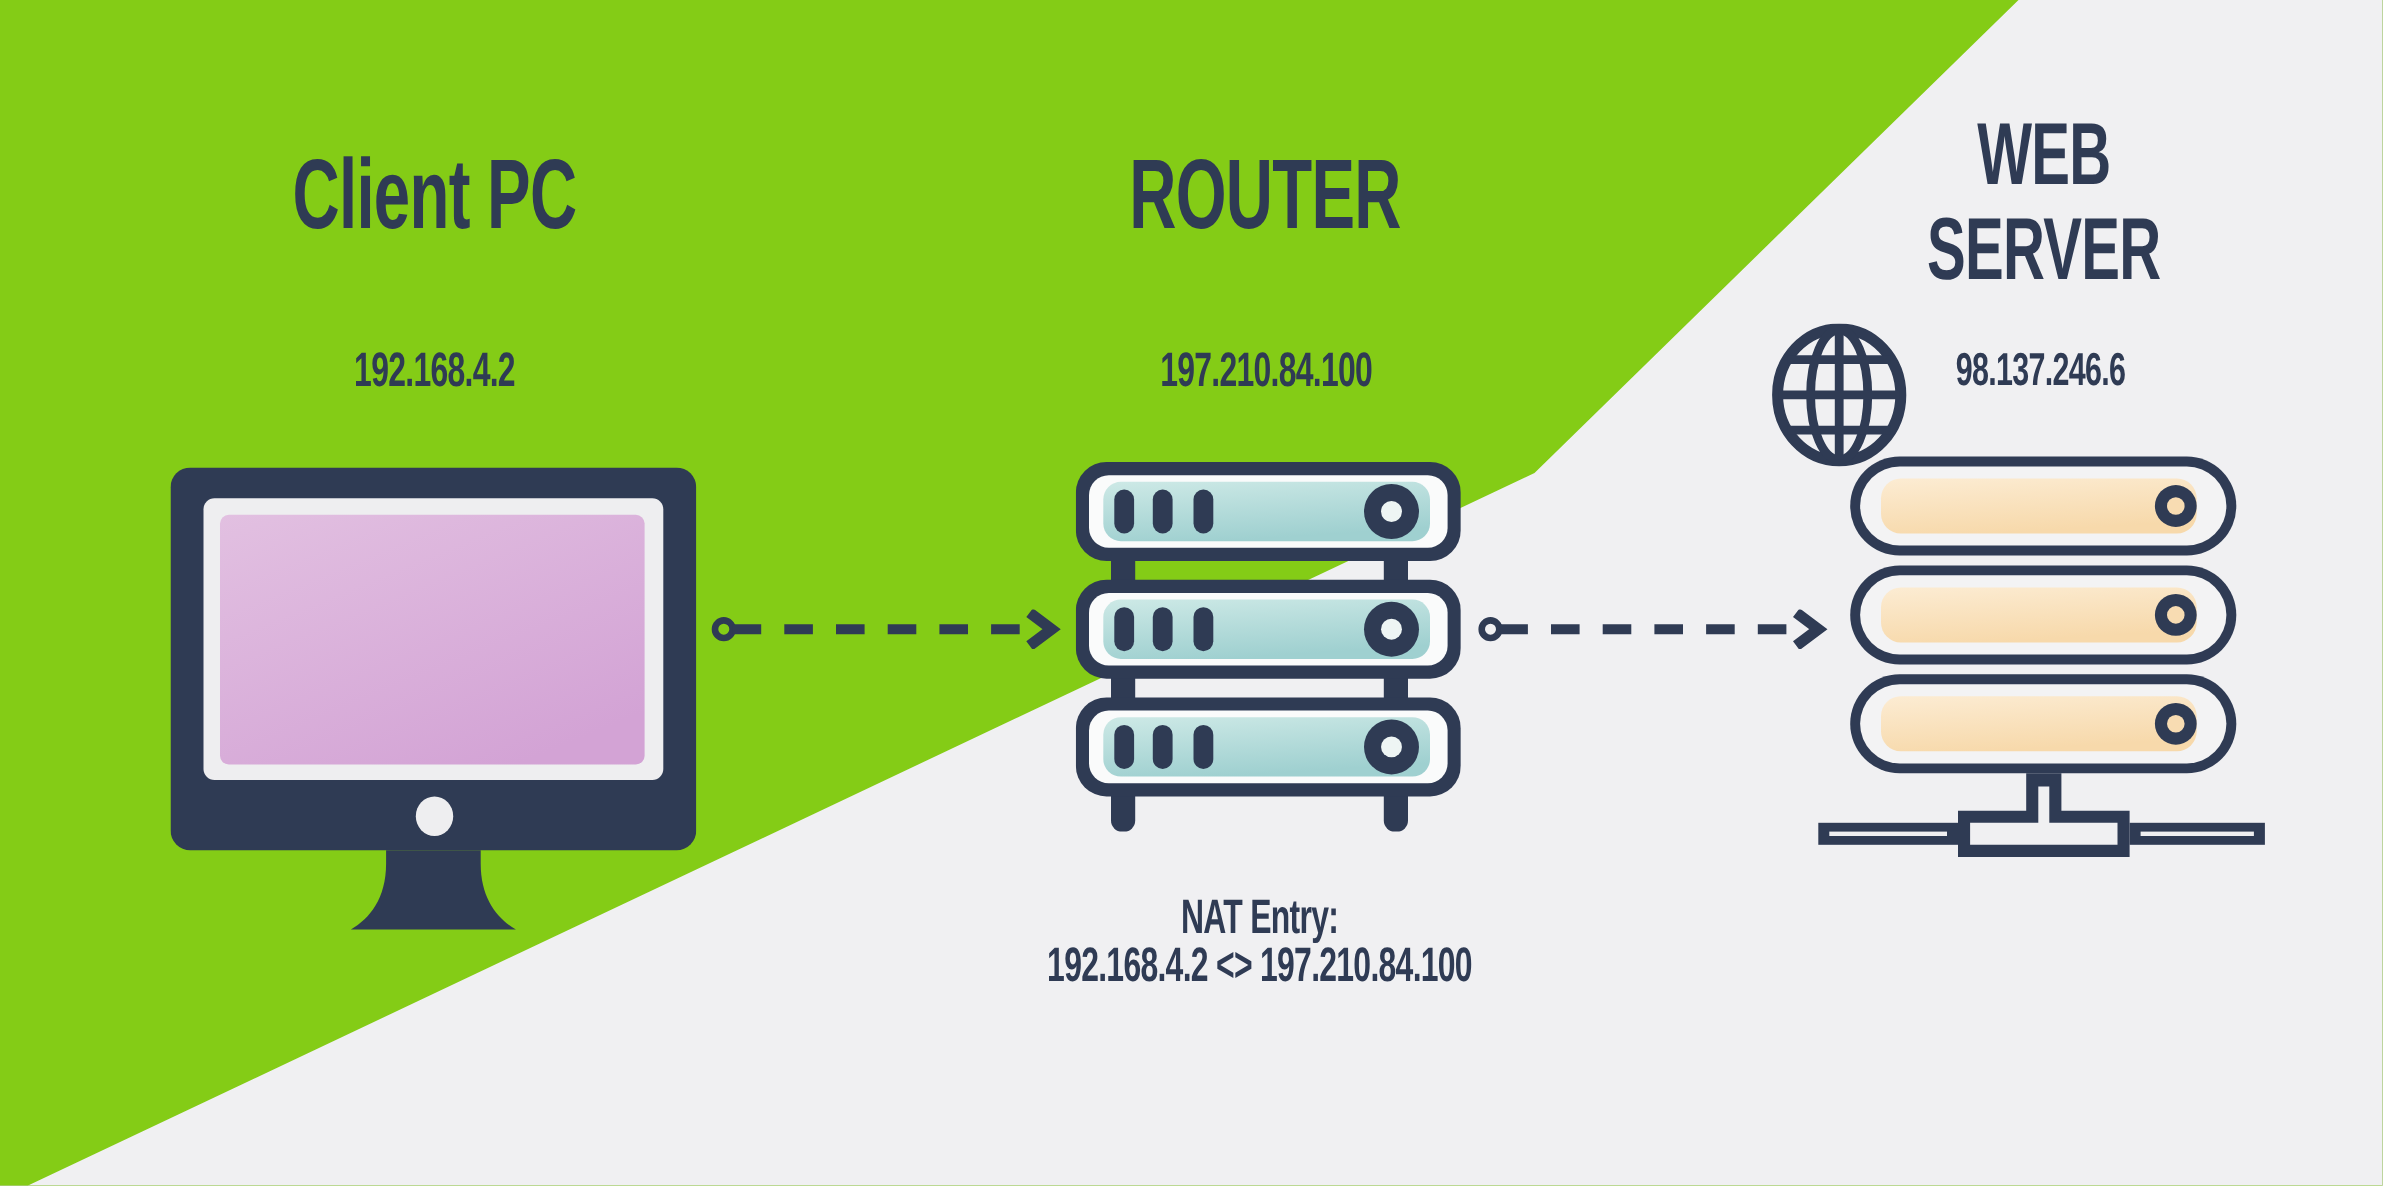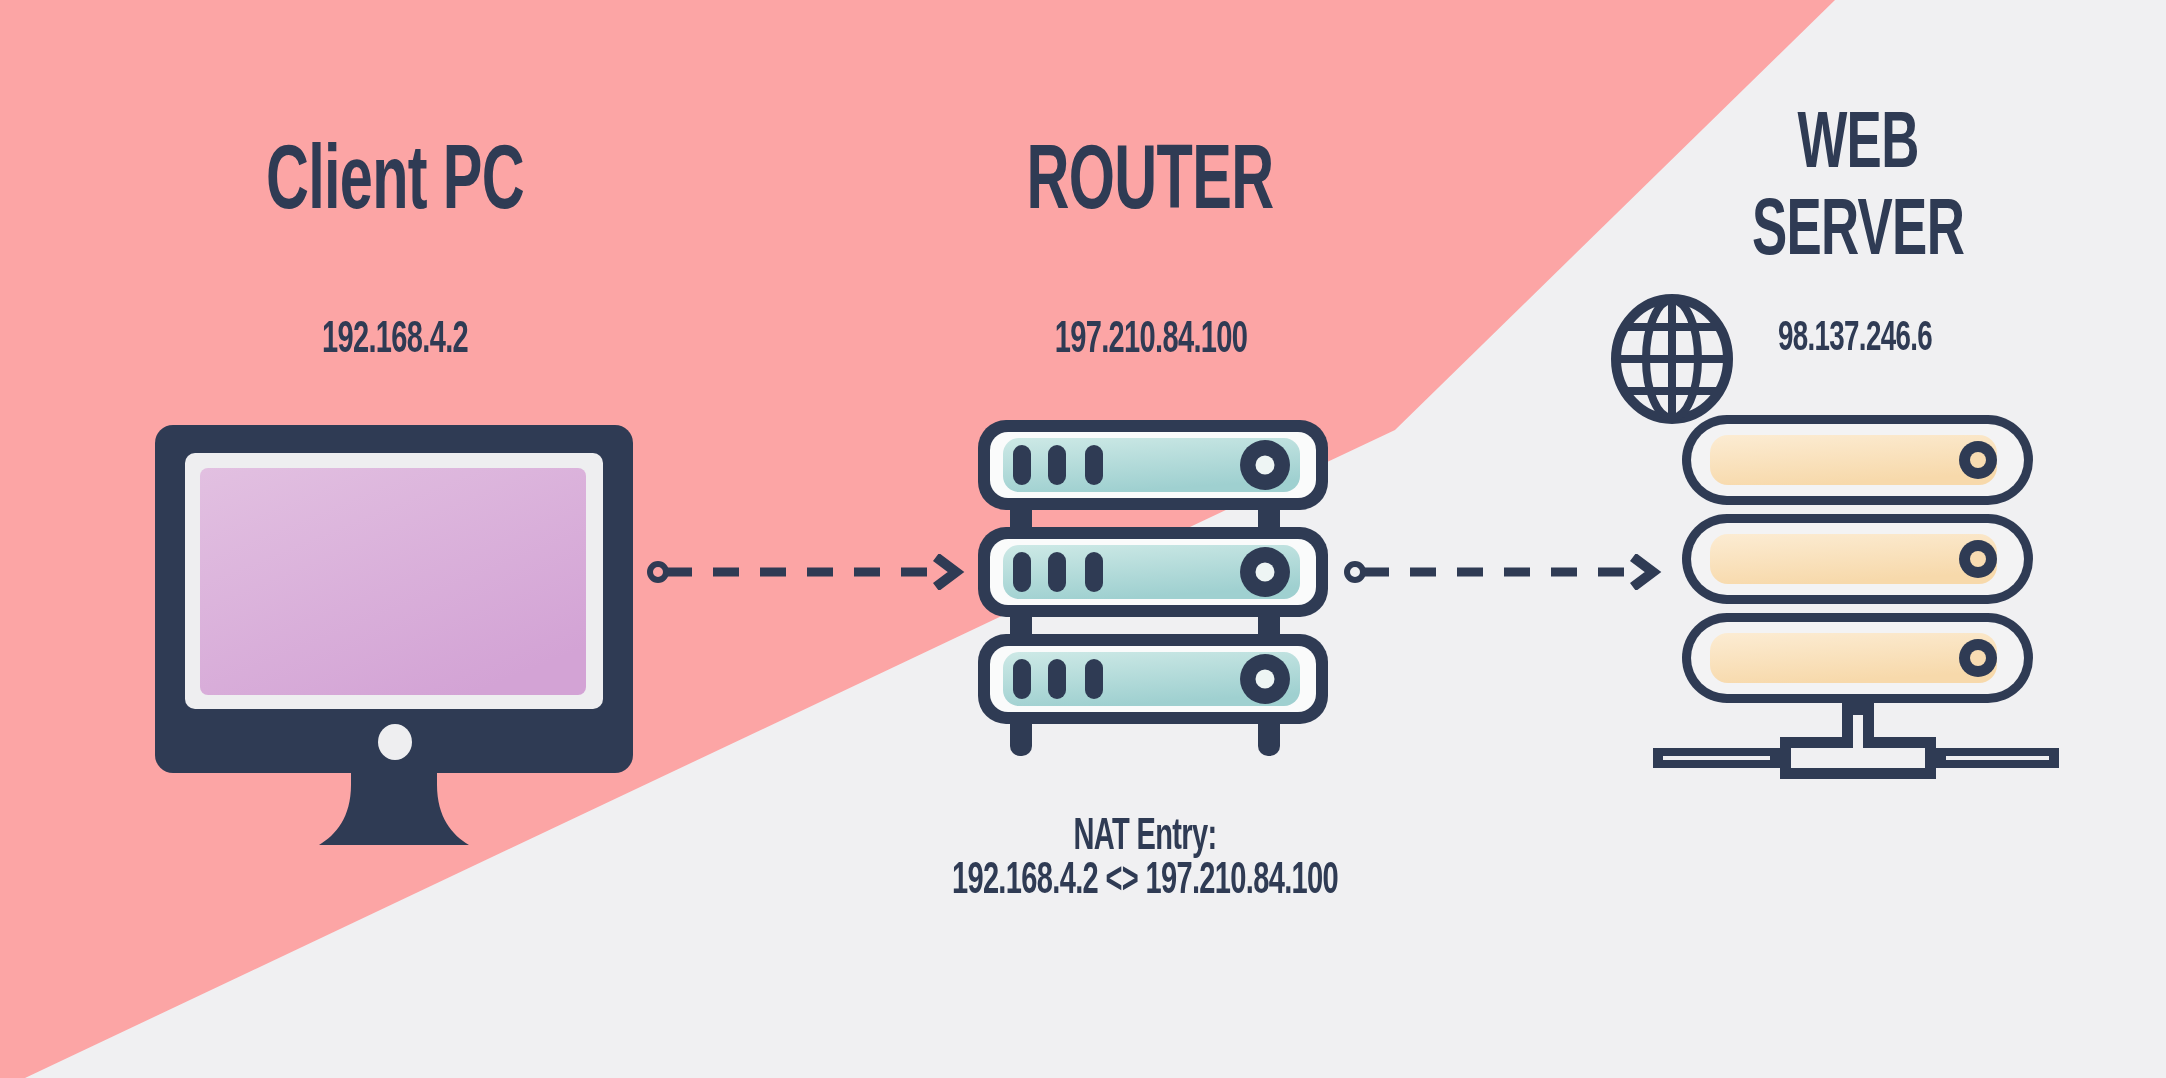--- a/index.html
+++ b/index.html
@@ -1,18 +1,18 @@
 <!DOCTYPE html>
 <html><head>
 <meta charset="utf-8">
 <style>
   html,body{margin:0;padding:0;background:#cfcfd2;}
   .stage{
     position:relative; width:2166px; height:1078px; overflow:hidden;
-    background:#fca5a5;
+    background:#84cc16;
     font-family:"Liberation Sans", sans-serif;
   }
   .bg-light{
     position:absolute; inset:0; background:#f0f0f2;
     clip-path:polygon(1835px 0px, 2166px 0px, 2166px 1078px, 25px 1078px, 1395px 430px);
   }
   .txt{
     position:absolute; width:600px; text-align:center; color:#2f3b54;
     font-weight:bold; transform:scaleX(0.66); transform-origin:50% 50%;
     letter-spacing:-1px; white-space:nowrap; line-height:1.05;

